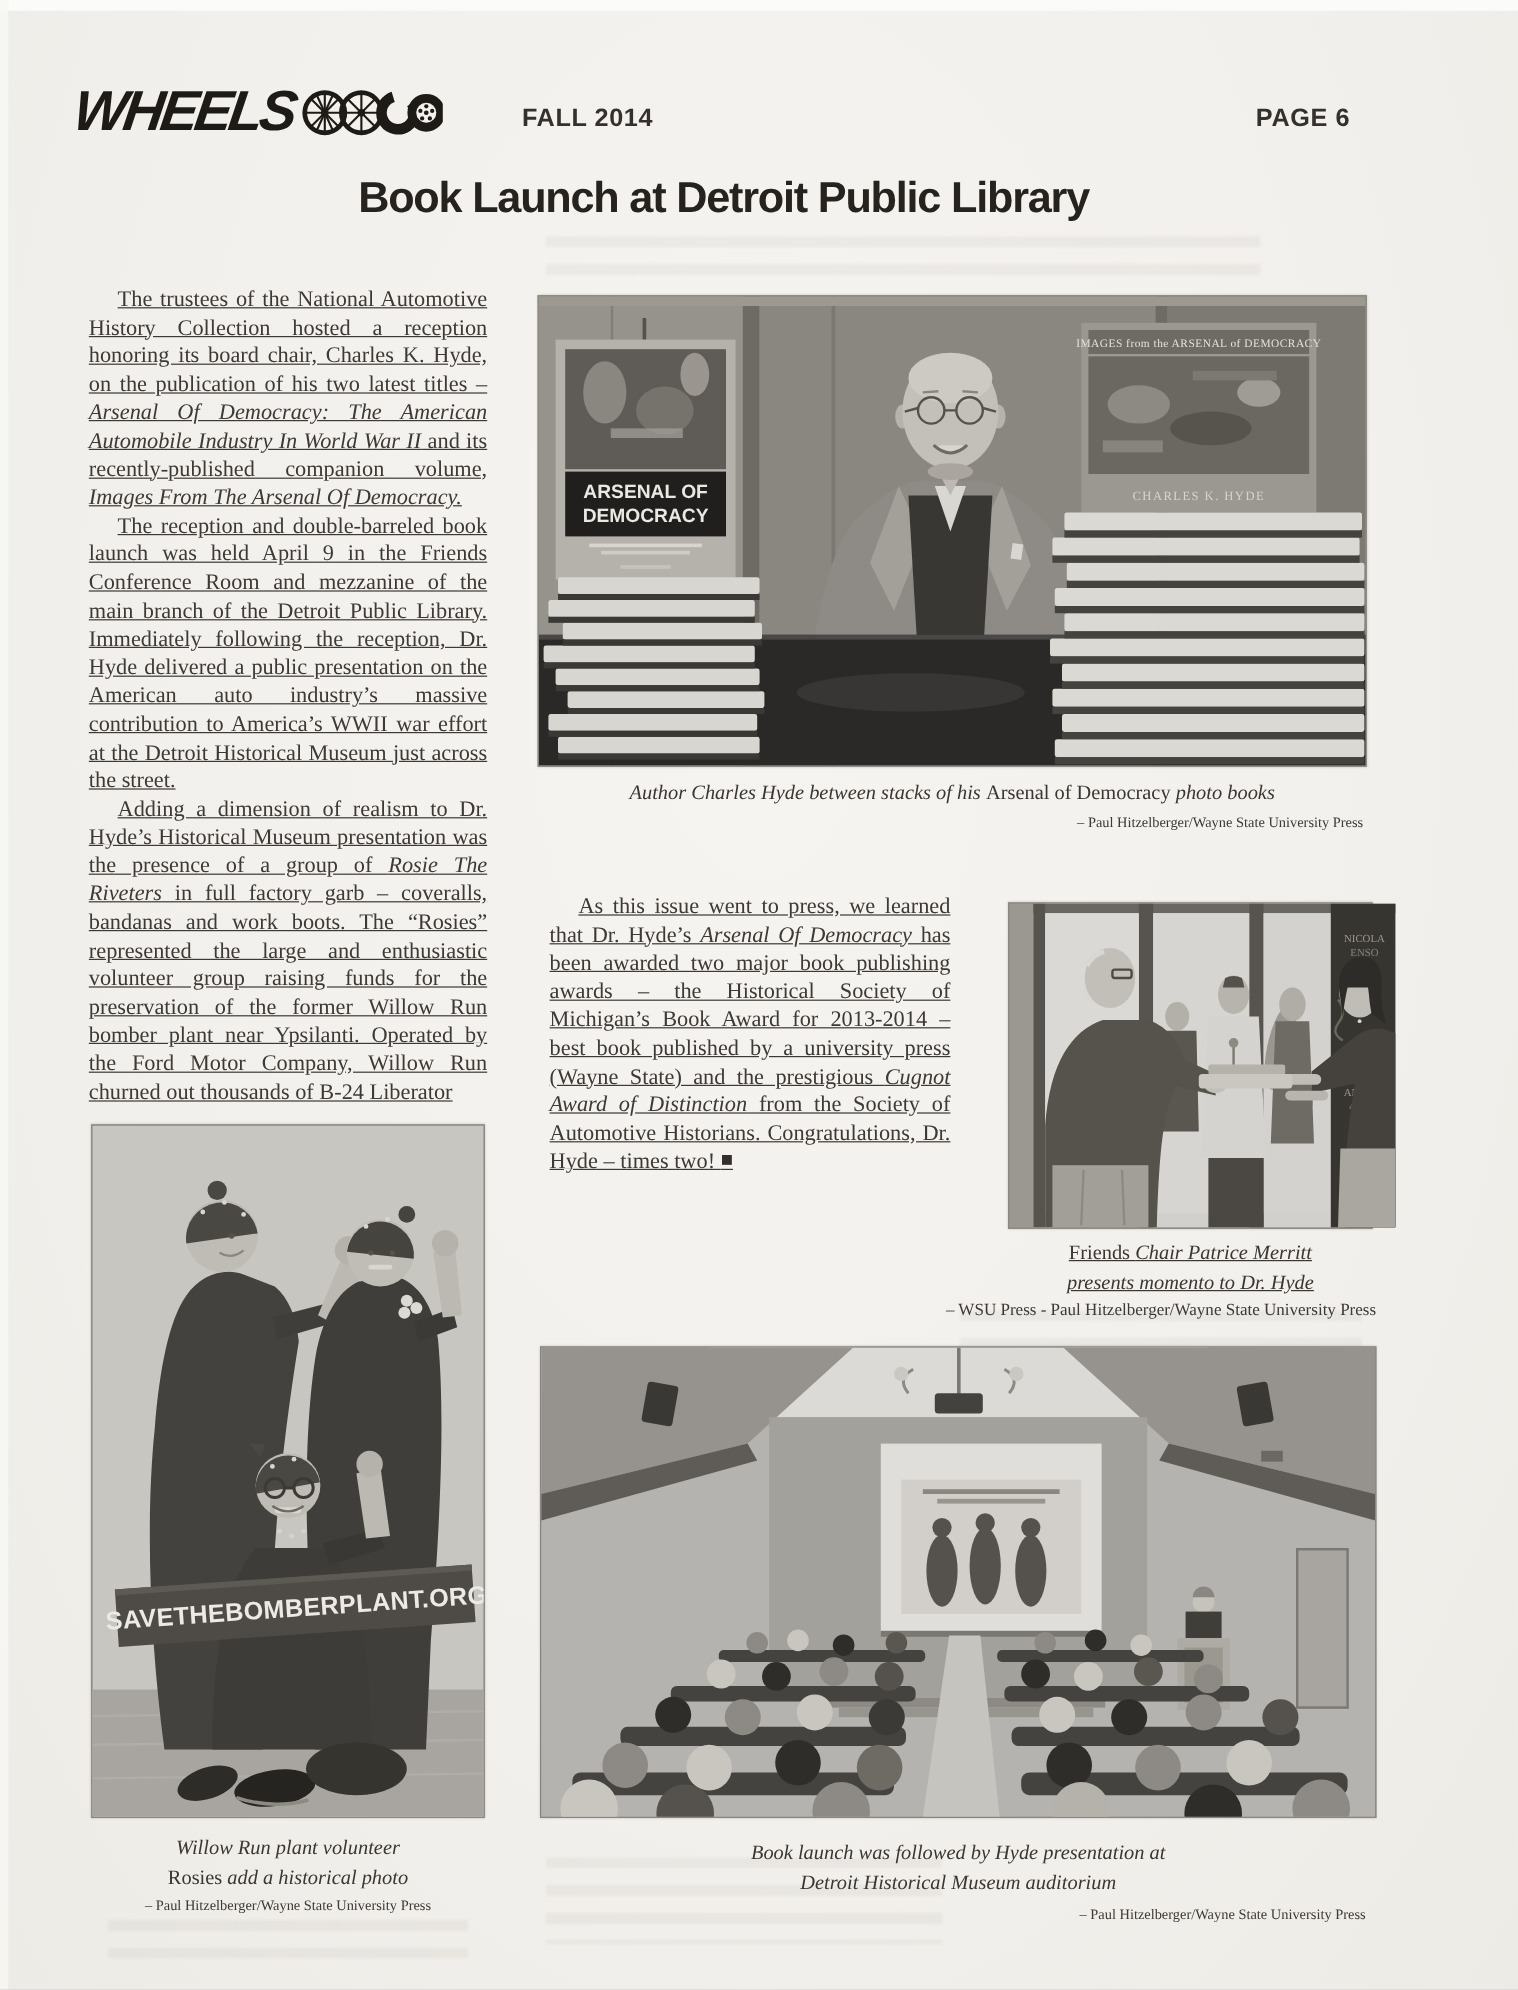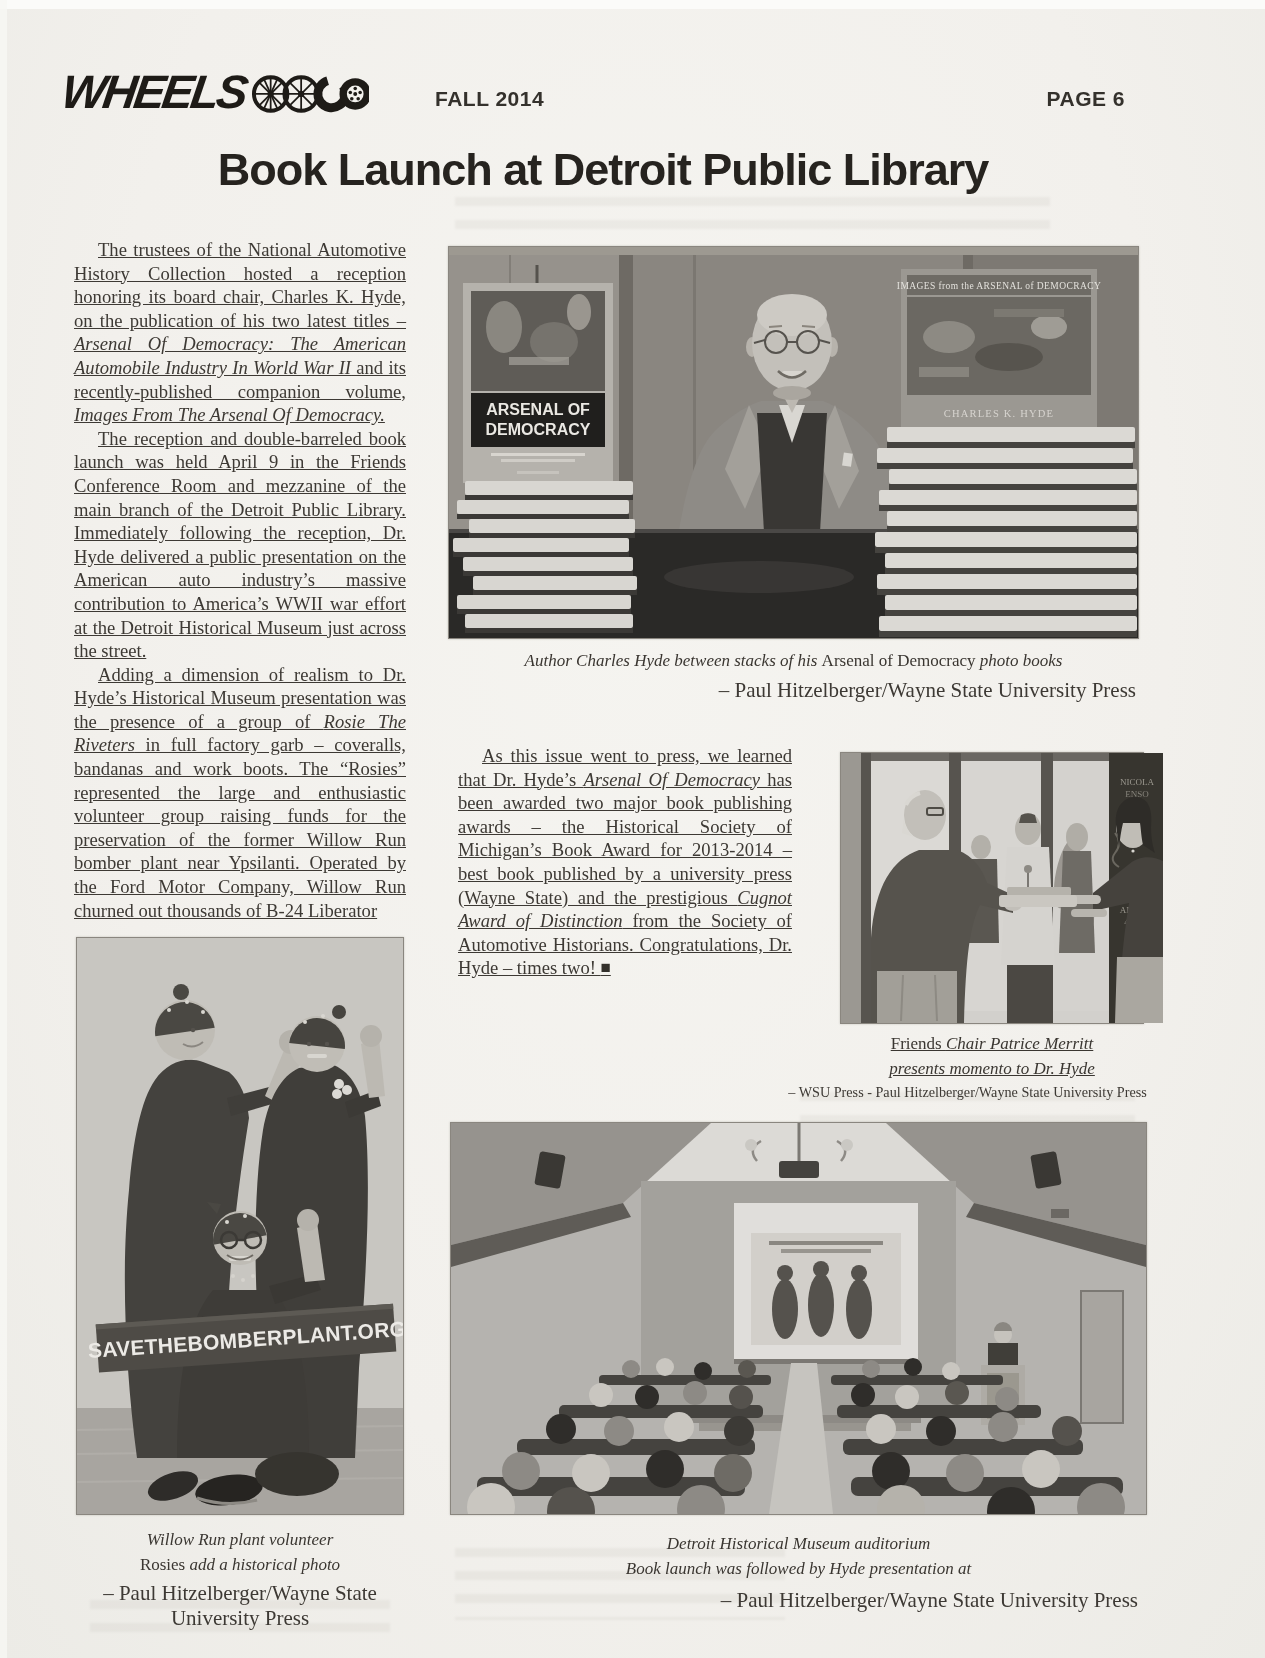--- a/index.html
+++ b/index.html
@@ -8,31 +8,31 @@
         font-family:"Liberation Serif", serif;color:#3c3833;}
   .abs{position:absolute;}
   .edge-top{left:0;top:0;width:100%;height:9px;background:#fbfbf9;}
   .edge-left{left:0;top:0;width:7px;height:100%;background:#f8f7f4;opacity:.8;}
   .masthead{left:62px;top:64px;display:flex;align-items:center;gap:6px;}
   .wordmark{font-family:"Liberation Sans", sans-serif;font-weight:bold;font-style:italic;
             font-size:47px;letter-spacing:-3px;color:#1e1b17;display:inline-block;transform:skewX(-8deg);}
   .hdr-label{font-family:"Liberation Sans", sans-serif;font-weight:bold;font-size:21px;
              color:#34312c;letter-spacing:.5px;}
   .headline{left:68px;top:144px;width:1070px;text-align:center;
-            font-family:"Liberation Sans", sans-serif;font-weight:bold;font-size:45px;
+            font-family:"Liberation Sans", sans-serif;font-weight:bold;font-size:36px;
             letter-spacing:-1px;color:#26231f;}
   .bodycol{font-size:18.6px;line-height:23.6px;text-align:justify;color:#3d3934;}
   .bodycol p{margin:0;}
   .ind{text-indent:24px;text-decoration:underline;}
   .it{font-style:italic;}
   .rm{font-style:normal;}
   .photo{border:1px solid #8a867f;box-sizing:border-box;background:#9b9892;box-shadow:0 0 2px rgba(60,55,48,.25);}
   .photo svg{display:block;}
   .cap{font-size:17px;font-style:italic;text-align:center;color:#3a3631;line-height:25px;}
-  .credit{font-size:21px;color:#3d3934;}
+  .credit{font-size:12px;color:#3d3934;}
   .endmark{font-style:normal;font-size:17px;position:relative;top:-1px;color:#33302b;}
   .ghost{background:repeating-linear-gradient(to bottom, rgba(110,102,90,.13) 0 9px, rgba(0,0,0,0) 9px 23px);
          filter:blur(1.3px);opacity:.5;pointer-events:none;}
 </style>
 </head>
 <body>
 
 <div class="page">
   <div class="abs edge-top"></div>
   <div class="abs edge-left"></div>
@@ -483,17 +483,17 @@
             <circle cx="120" cy="388" r="24" fill="#55524d"></circle>
             <circle cx="250" cy="386" r="24" fill="#8d8a85"></circle>
             <circle cx="450" cy="386" r="24" fill="#b5b2ab"></circle>
             <circle cx="560" cy="388" r="24" fill="#2f2d2a"></circle>
             <circle cx="650" cy="384" r="24" fill="#8d8a85"></circle>
           </g>
       </g>
     </svg>
   </div>
   <div class="abs cap" style="left:450px;top:1531px;width:697px;">
+    <div>Book launch was followed by Hyde presentation at</div>
     <div>Detroit Historical Museum auditorium</div>
-    <div>Book launch was followed by Hyde presentation at</div>
   </div>
   <div class="abs credit" style="left:450px;top:1588px;width:688px;text-align:right;">– Paul Hitzelberger/Wayne State University Press</div>
 </div>
 
 </body></html>

